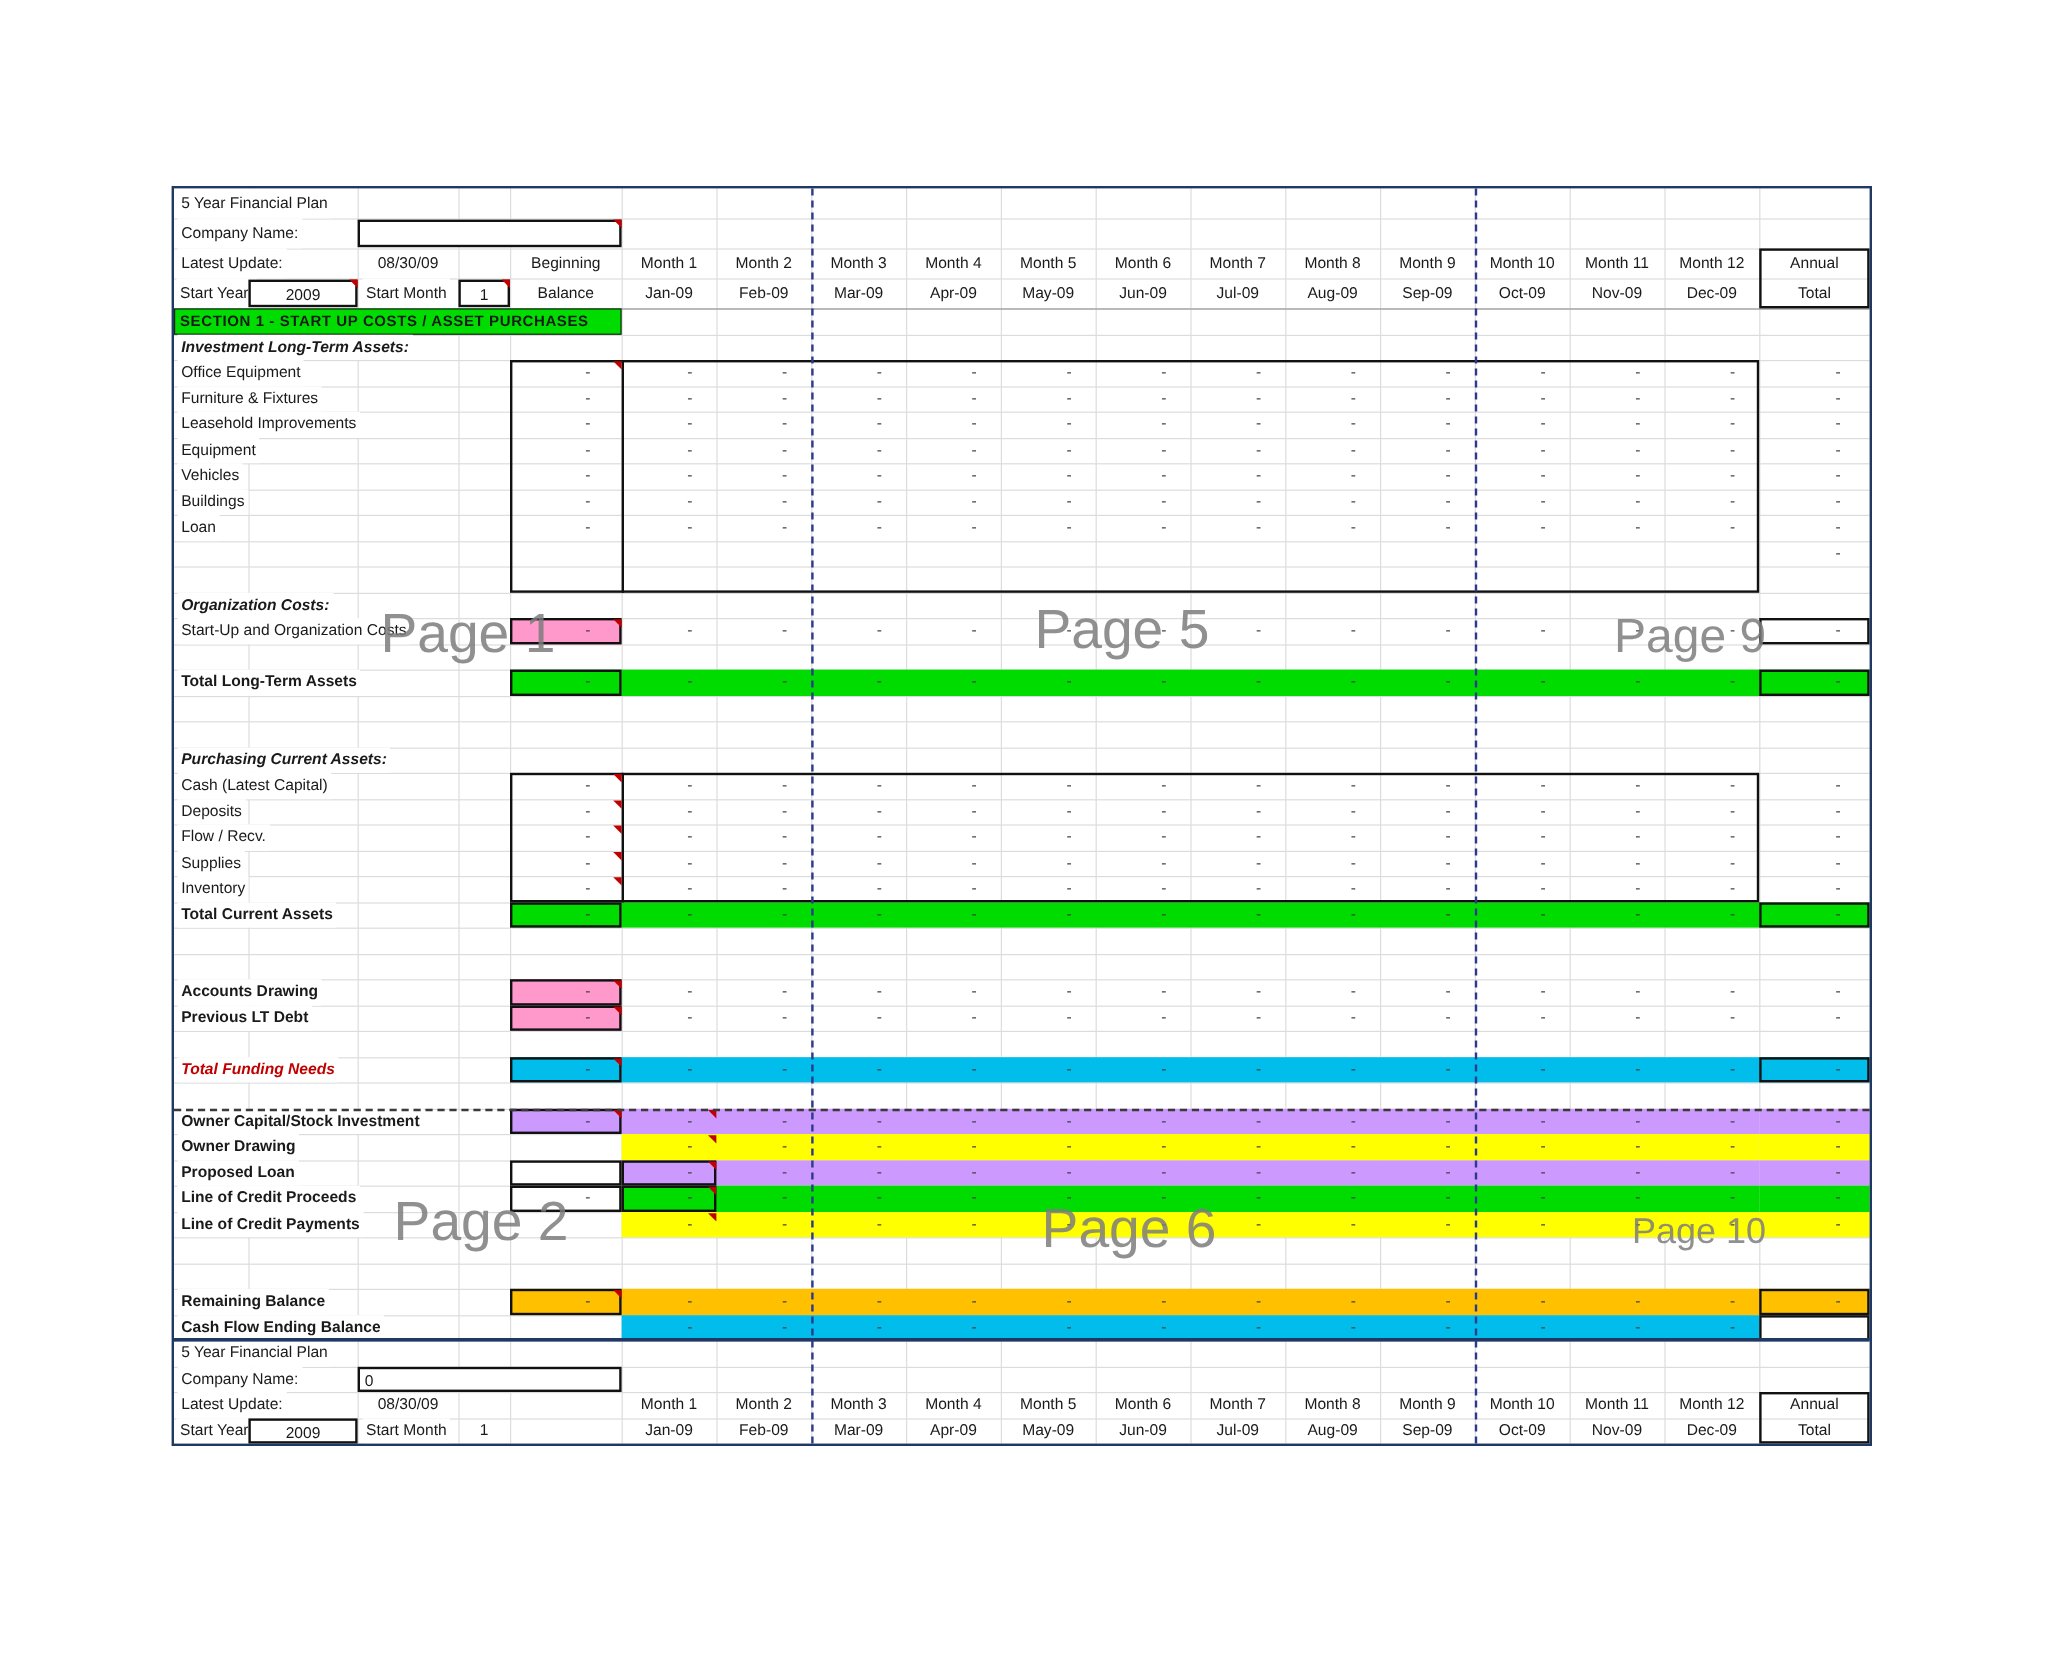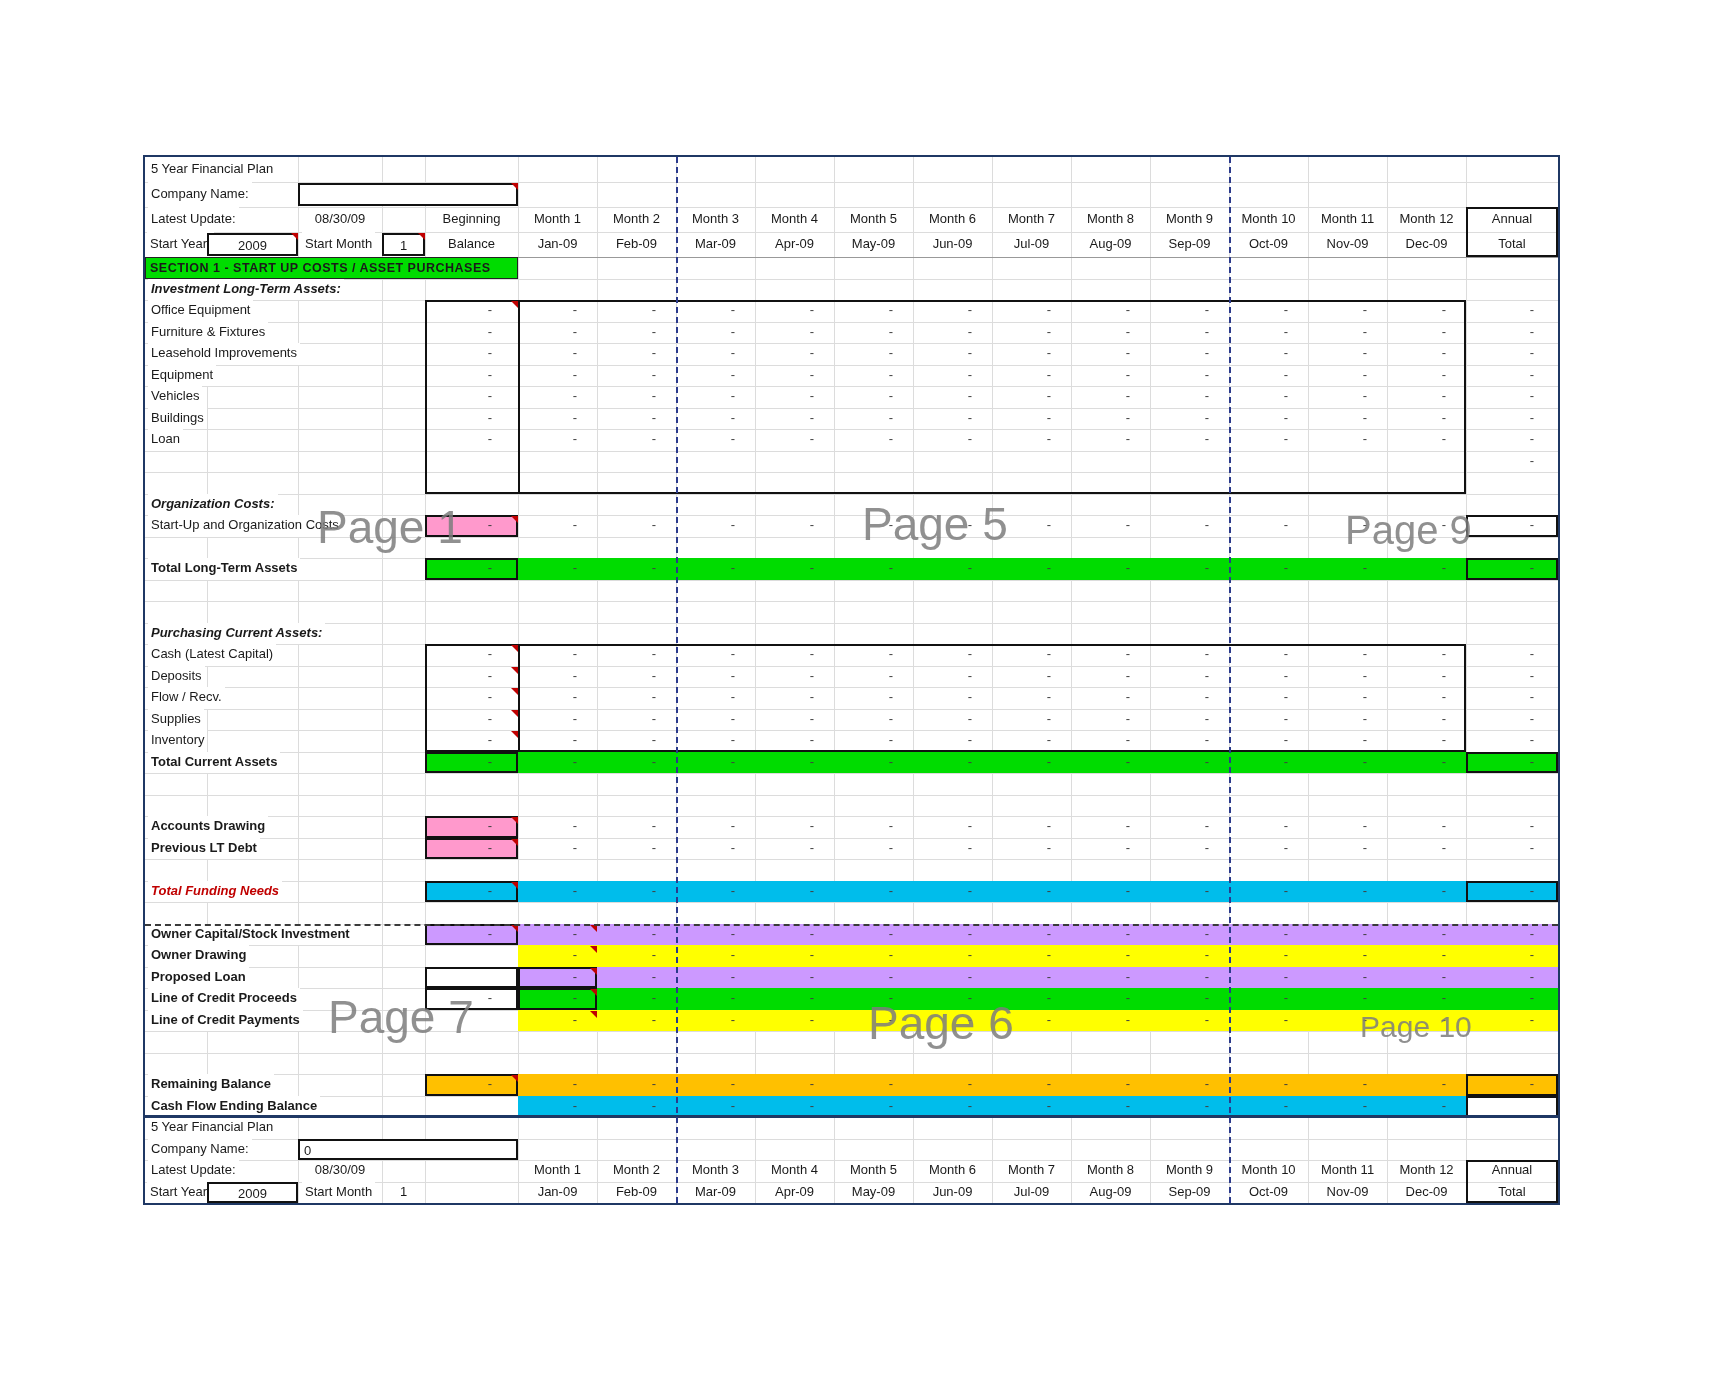--- a/index.html
+++ b/index.html
@@ -619,17 +619,17 @@
       <div class="dashv" style="left: 531px; top: 0px; height: 1046px;"></div>
       <div class="dashv" style="left: 1084px; top: 0px; height: 1046px;"></div>
       <div class="dashh" style="left: 0px; top: 766.5px; width: 1413px;"></div>
       <div class="navy" style="left: 0px; top: 958px; width: 1413px; height: 3px;"></div>
       <div class="outer" style="left: -2px; top: -2px; width: 1413px; height: 1046px;"></div>
     </div>
   <div id="wmlayer">
       <div class="wm" style="left: 317px; top: 500px; font-size: 46px;">Page 1</div>
       <div class="wm" style="left: 862px; top: 497px; font-size: 46px;">Page 5</div>
       <div class="wm" style="left: 1345px; top: 508px; font-size: 40px;">Page 9</div>
-      <div class="wm" style="left: 328px; top: 990px; font-size: 46px;">Page 7</div>
+      <div class="wm" style="left: 328px; top: 990px; font-size: 46px;">Page 2</div>
       <div class="wm" style="left: 868px; top: 996px; font-size: 46px;">Page 6</div>
       <div class="wm" style="left: 1360px; top: 1010px; font-size: 30px;">Page 10</div>
     </div>
 </div>
 
 </body></html>

